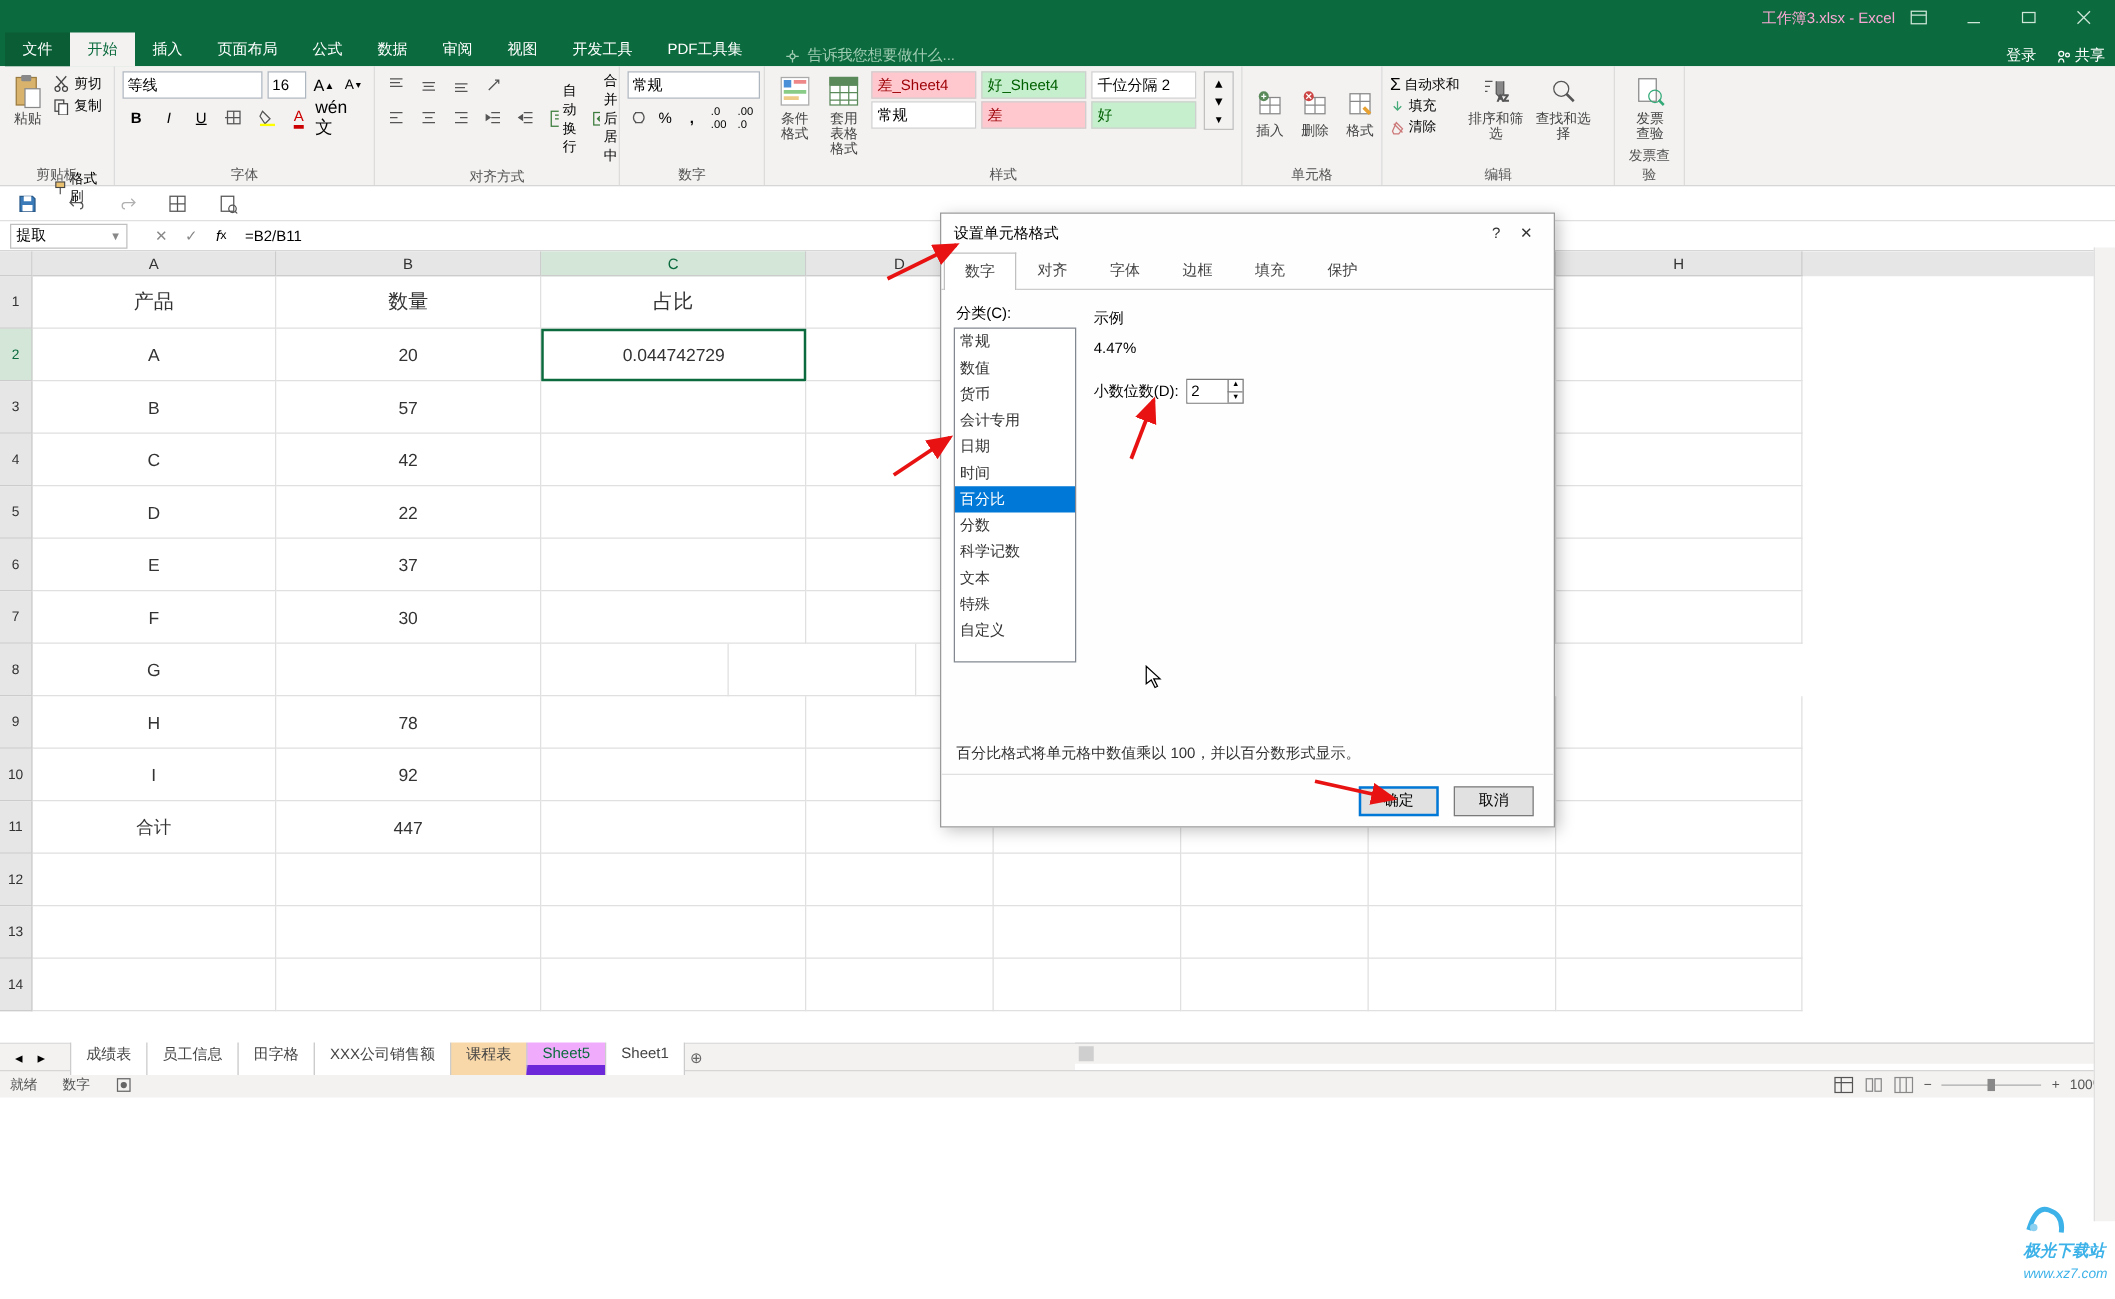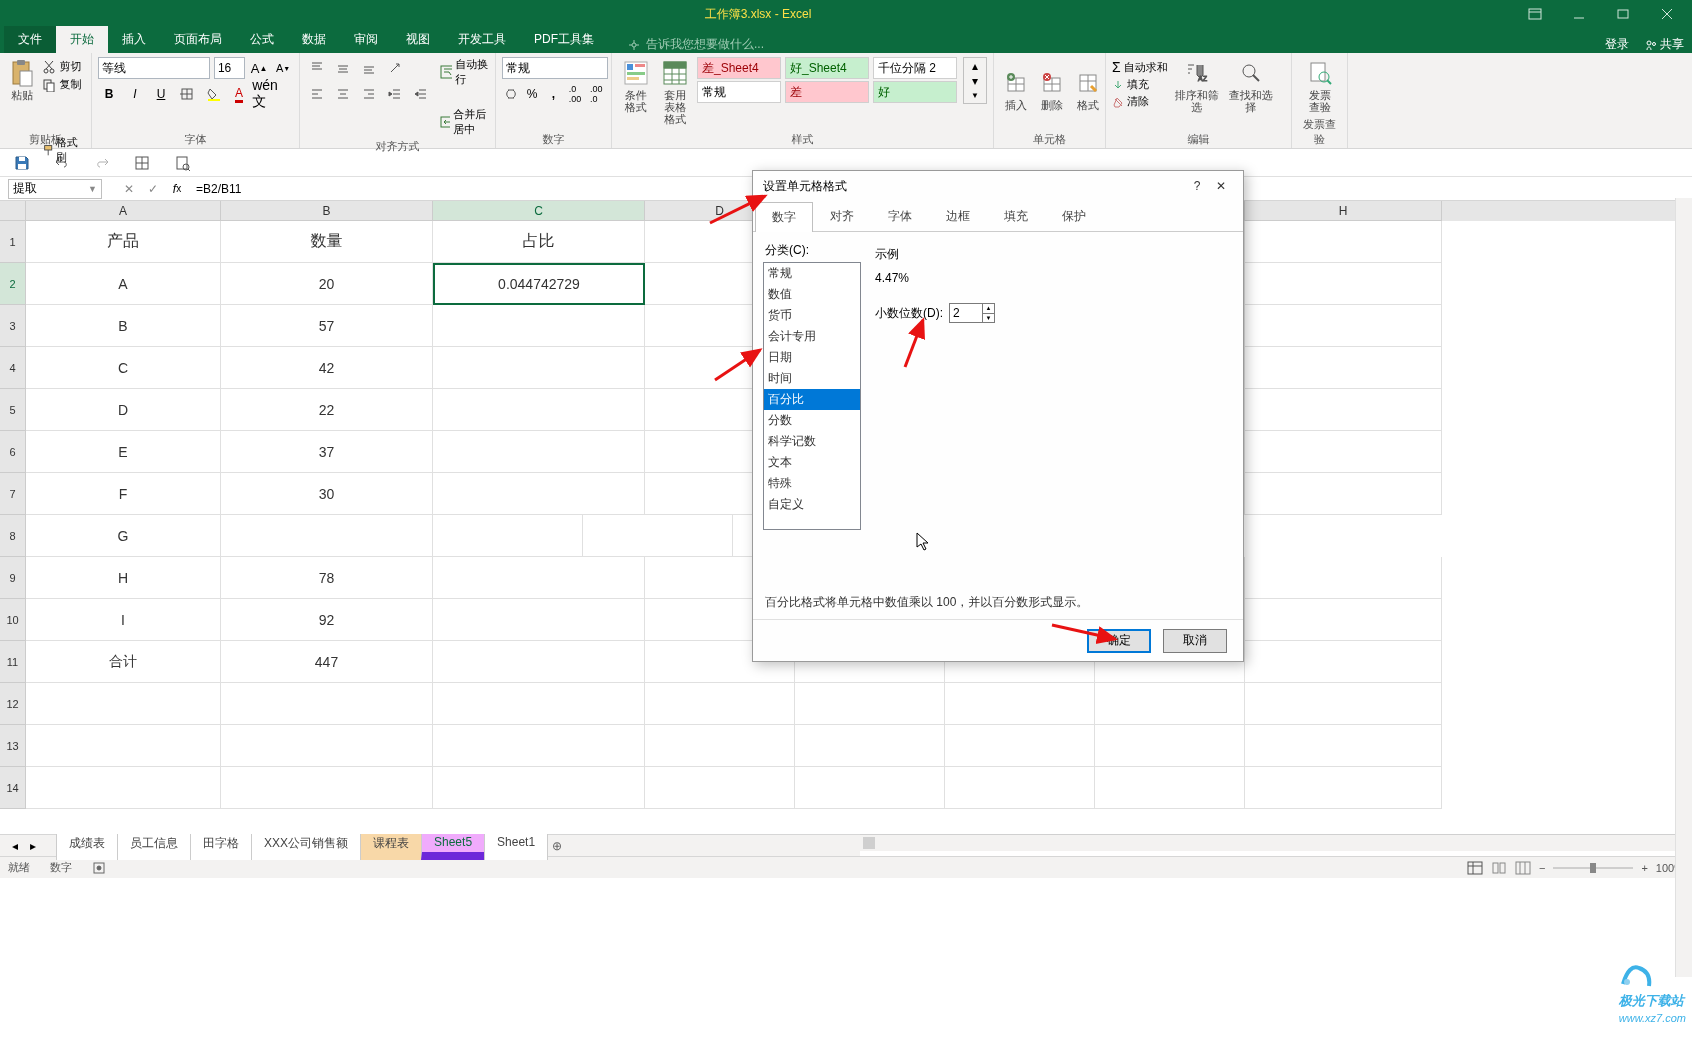--- a/index.html
+++ b/index.html
@@ -1,20 +1,20 @@
 <!DOCTYPE html>
 <html><head>
 <meta charset="utf-8">
 <style>
 * { box-sizing: border-box; margin: 0; padding: 0; font-family: "Microsoft YaHei", SimSun, sans-serif; }
 body { width: 1692px; height: 1039px; background: #fff; overflow: hidden; position: relative; font-size: 12px; }
 
 
 .titlebar { height: 28px; background: #0c6b3e; display: flex; align-items: center; color: #cfe6d9; }
-.titlebar .doc-title { flex: 1; text-align: center; font-size: 12px; color: #fde047; }
+.titlebar .doc-title { flex: 1; text-align: right; font-size: 12px; color: #f9a8d4; }
 .titlebar .win-ctrl { display: flex; gap: 6px; padding-right: 6px; }
 .titlebar .win-btn { width: 38px; height: 24px; display: flex; align-items: center; justify-content: center; color: #cfe6d9; }
 .titlebar .win-btn svg { stroke: #cfe6d9; }
 
 
 .menubar { height: 25px; background: #0c6b3e; display: flex; align-items: flex-end; padding-left: 4px; color: #e7f4ec; font-size: 12px; }
 .menubar .tab { padding: 5px 14px 5px; cursor: default; color: #fff; }
 .menubar .tab.active { background: #f3f2f1; color: #0c6b3e; }
 .menubar .tab.file { background: #0a5d35; color: #fff; }
 .menubar .tell-me { margin-left: 20px; color: #9fcbb3; display: flex; align-items: center; gap: 6px; }
@@ -327,21 +327,21 @@
           <div class="btn-sm">
               <svg width="14" height="14" stroke="#555" fill="#555">
                 <line x1="5" y1="3" x2="12" y2="3"></line>
                 <line x1="5" y1="7" x2="12" y2="7"></line>
                 <line x1="5" y1="11" x2="12" y2="11"></line>
                 <polygon points="1,7 4,5 4,9"></polygon>
               </svg>
             </div>
         </div>
       </div>
-      <div style="display:flex;flex-direction:column;gap:20px;">
+      <div style="display:flex;flex-direction:row;gap:4px;">
         <div class="rrow" style="gap:3px;">
             <svg width="16" height="16" fill="none" stroke="#3a7a3a">
               <rect x="1" y="2" width="14" height="12"></rect>
               <path d="M4 5 h8 M4 8 h5 l2 3"></path>
             </svg>
             <span style="font-size:11px;">自动换行</span>
           </div>
         <div class="rrow" style="gap:3px;">
             <svg width="16" height="16" fill="none" stroke="#3a7a3a">
               <rect x="1" y="3" width="14" height="10"></rect>

